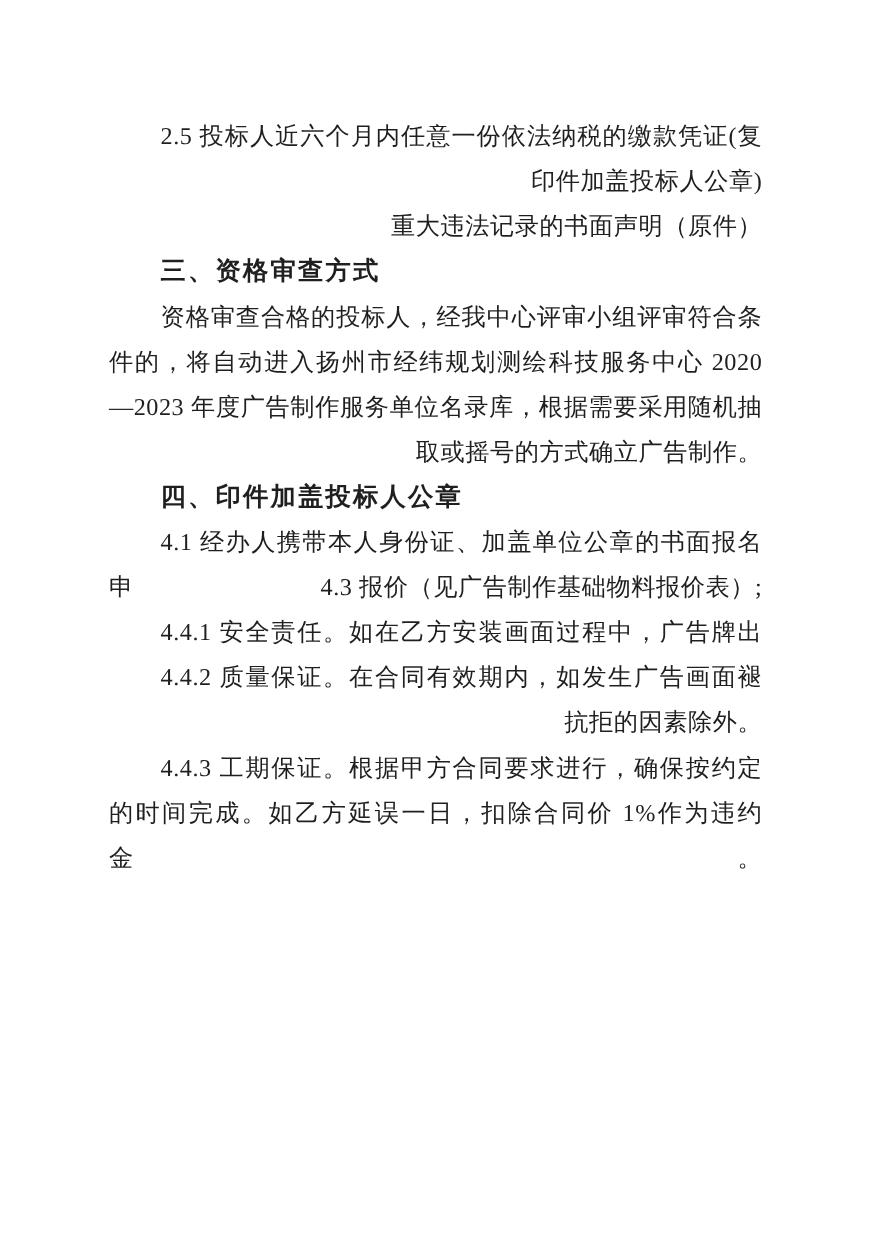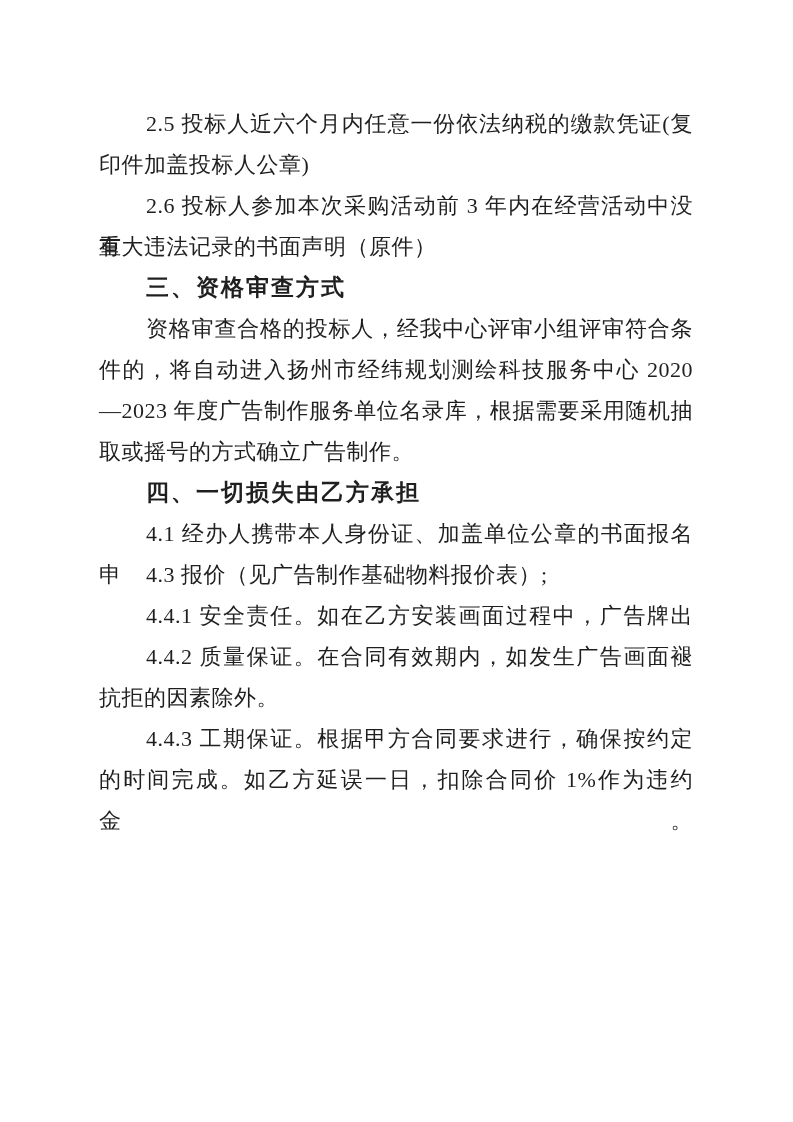--- a/index.html
+++ b/index.html
@@ -22,20 +22,21 @@
     width: 594px;
   }
   .tline {
     height: 41px;
     line-height: 41px;
     font-family: "Liberation Serif", "DejaVu Serif", serif;
     font-size: 22px;
     letter-spacing: 0.5px;
     white-space: nowrap;
     color: #1f1f1f;
+    text-align: right;
   }
   .tline.fill {
     white-space: normal;
     text-align: justify;
     text-align-last: justify;
     -moz-text-align-last: justify;
   }
   .tline.indent {
     padding-left: 47px;
   }
@@ -53,31 +54,30 @@
   }
 </style>
 </head>
 <body>
 
 <div class="page">
   <div class="doc-body">
 
     <div class="tline fill indent">2.5 投标人近六个月内任意一份依法纳税的缴款凭证(复</div>
     <div class="tline">印件加盖投标人公章)</div>
-    <div class="tline fill indent">2.6 投标人参加本次采购活动前 3 年内在经营活动中没有</div>
     <div class="tline">重大违法记录的书面声明（原件）</div>
 
     <div class="tline heading indent">三、资格审查方式</div>
 
     <div class="tline fill indent">资格审查合格的投标人，经我中心评审小组评审符合条</div>
     <div class="tline fill">件的，将自动进入扬州市经纬规划测绘科技服务中心 2020</div>
     <div class="tline fill">—2023 年度广告制作服务单位名录库，根据需要采用随机抽</div>
     <div class="tline">取或摇号的方式确立广告制作。</div>
 
-    <div class="tline heading indent">四、一切损失由乙方承担</div>
+    <div class="tline heading indent">四、印件加盖投标人公章</div>
 
     <div class="tline fill indent">4.1 经办人携带本人身份证、加盖单位公章的书面报名申</div>
     <div class="tline indent">4.3 报价（见广告制作基础物料报价表）;</div>
 
     <div class="tline fill indent">4.4.1  安全责任。如在乙方安装画面过程中，广告牌出</div>
 
     <div class="tline fill indent">4.4.2  质量保证。在合同有效期内，如发生广告画面褪</div>
     <div class="tline">抗拒的因素除外。</div>
 
     <div class="tline fill indent">4.4.3  工期保证。根据甲方合同要求进行，确保按约定</div>

